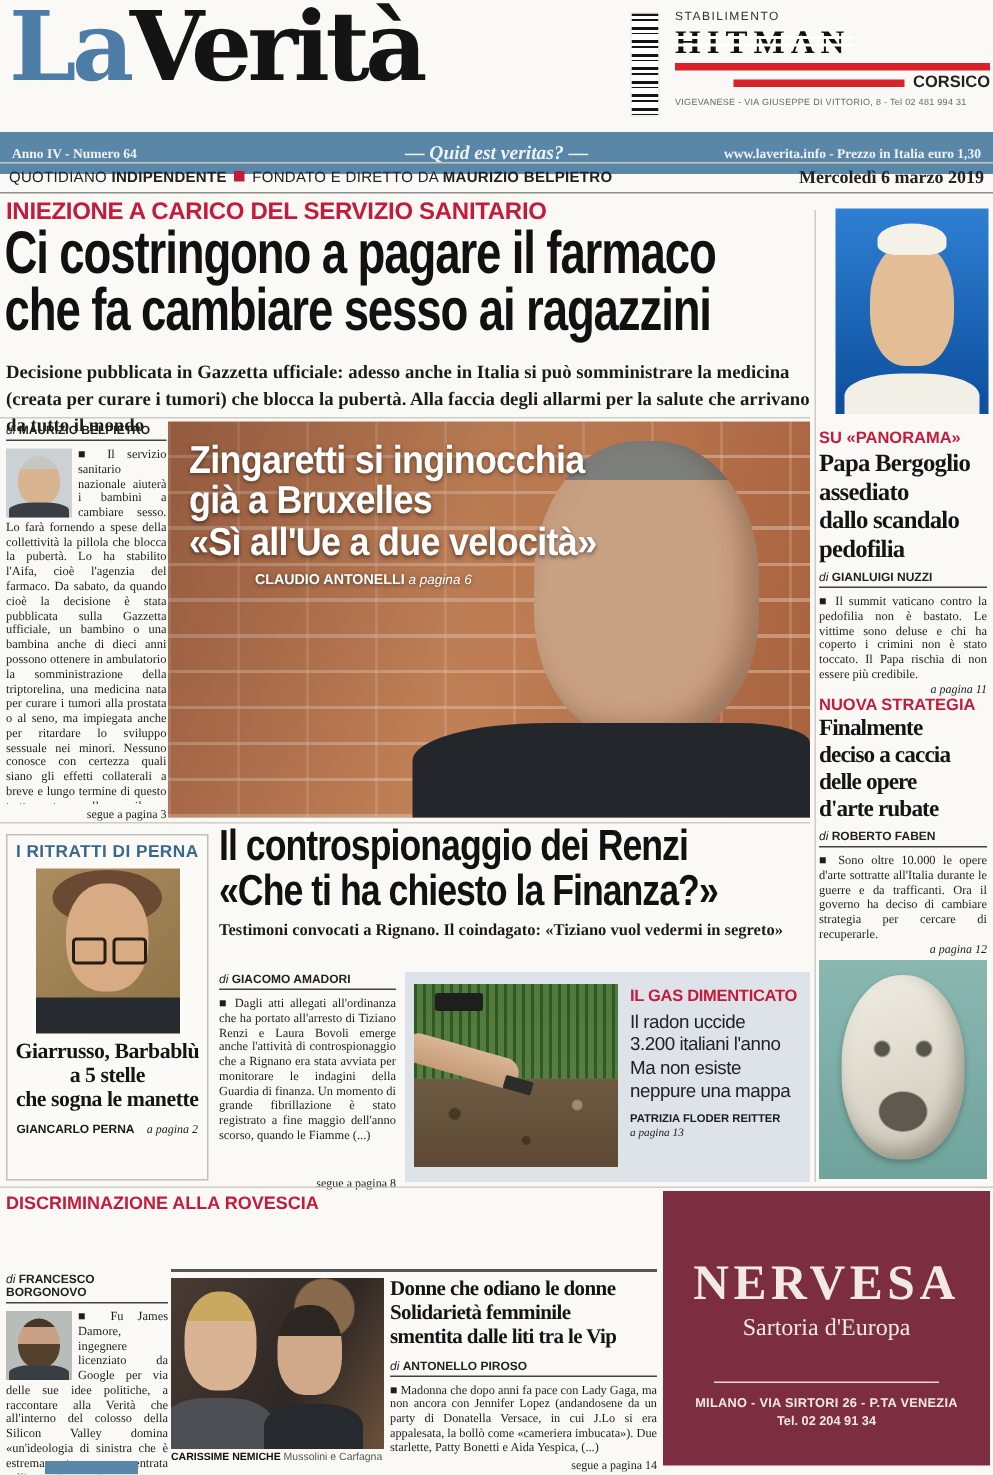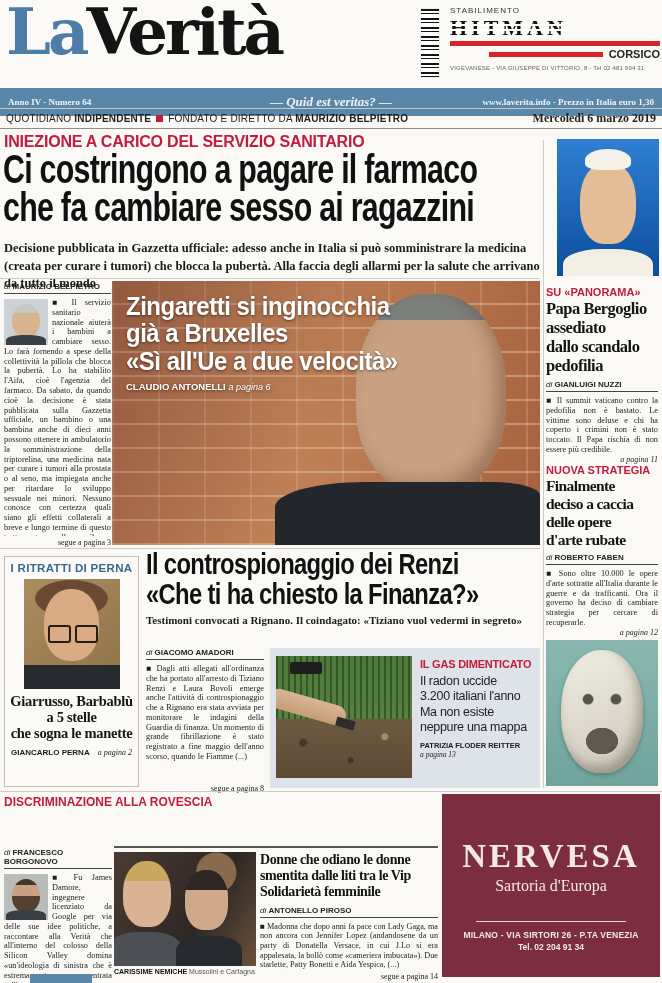--- a/index.html
+++ b/index.html
@@ -66,21 +66,21 @@
   
   .zing { position:absolute; left:112px; top:281px; width:428px; height:264px; overflow:hidden;
     background: repeating-linear-gradient(0deg, rgba(226,193,172,.5) 0 2px, transparent 2px 24px),
                 repeating-linear-gradient(90deg, rgba(226,193,172,.25) 0 2px, transparent 2px 46px),
                 linear-gradient(100deg,#b5714f 0%,#c28257 45%,#a7613e 100%); }
   .z-head { position:absolute; right:8%; top:5%; width:35%; height:75%; background:linear-gradient(#7d807d 0 13%,#c9a183 13%); border-radius:46% 46% 42% 42%; box-shadow:inset -10px -8px 18px rgba(80,40,20,.35); }
   .z-suit { position:absolute; right:0; bottom:-4%; width:62%; height:28%; background:#23262b; border-radius:34% 18% 0 0; }
   .z-shade { position:absolute; inset:0; background:linear-gradient(120deg, rgba(60,30,20,.28), transparent 55%); }
   .z-text { position:absolute; left:14px; top:12px; color:#fff; text-shadow:0 1px 3px rgba(0,0,0,.55); }
   .z-text .hl { font-size:26px; font-weight:700; line-height:1.05; letter-spacing:-.5px; white-space:nowrap; transform:scaleX(.92); transform-origin:0 0; }
-  .z-by { margin-top:6px; font-size:9.5px; }
+  .z-by { margin-top:6px; font-size:9.5px;margin-left:44px; }
   .z-by b { font-weight:700; } .z-by i { font-style:italic; font-size:9px; }
 
   
   .vline { position:absolute; left:543px; top:140px; width:1px; height:648px; background:#cfccc6; }
   .pope { position:absolute; left:557px; top:139px; width:102px; height:137px; overflow:hidden; background:linear-gradient(#2f7fd2,#0d4e9d); }
   .pope .head { position:absolute; left:23%; top:17%; width:54%; height:60%; background:#e3bd96; border-radius:46% 46% 42% 42%; }
   .pope .cap { position:absolute; left:27%; top:7%; width:46%; height:16%; background:#f4f1e9; border-radius:50% 50% 30% 30%; }
   .pope .robe { position:absolute; bottom:-6%; left:6%; width:88%; height:26%; background:#f2efe7; border-radius:42% 42% 0 0; }
   .rail-kicker { position:absolute; left:546px; font-size:11px; }
   .rail-head { position:absolute; left:546px; width:116px; font-family:"Liberation Serif", serif; font-weight:700; color:#141414; }
@@ -346,22 +346,22 @@
     <div class="h1"></div>
     <div class="h2"></div>
     <div class="b1"></div>
     <div class="b2"></div>
   </div>
   <div class="nem-cap"><b>CARISSIME NEMICHE</b> <span>Mussolini e Carfagna</span></div>
 
   <div class="col-piroso">
     <div class="piroso-head">
       <span class="ln">Donne che odiano le donne</span>
+      <span class="ln">Solidarietà femminile</span>
       <span class="ln">smentita dalle liti tra le Vip</span>
-      <span class="ln">Solidarietà femminile</span>
     </div>
     <div class="byline"><span class="pfx">di</span> <b>ANTONELLO PIROSO</b></div>
     <p class="body-serif">■ Madonna che dopo anni fa pace con Lady Gaga, ma non ancora con Jennifer Lopez (andandosene da un party di Donatella Versace, in cui J.Lo si era appalesata, la bollò come «cameriera imbucata»). Due starlette, Patty Bonetti e Aida Yespica, (...)</p>
     <div class="segue">segue a pagina 14</div>
   </div>
 
   <div class="nervesa">
     <div class="name">NERVESA</div>
     <div class="tag">Sartoria d'Europa</div>
     <div class="line"></div>

